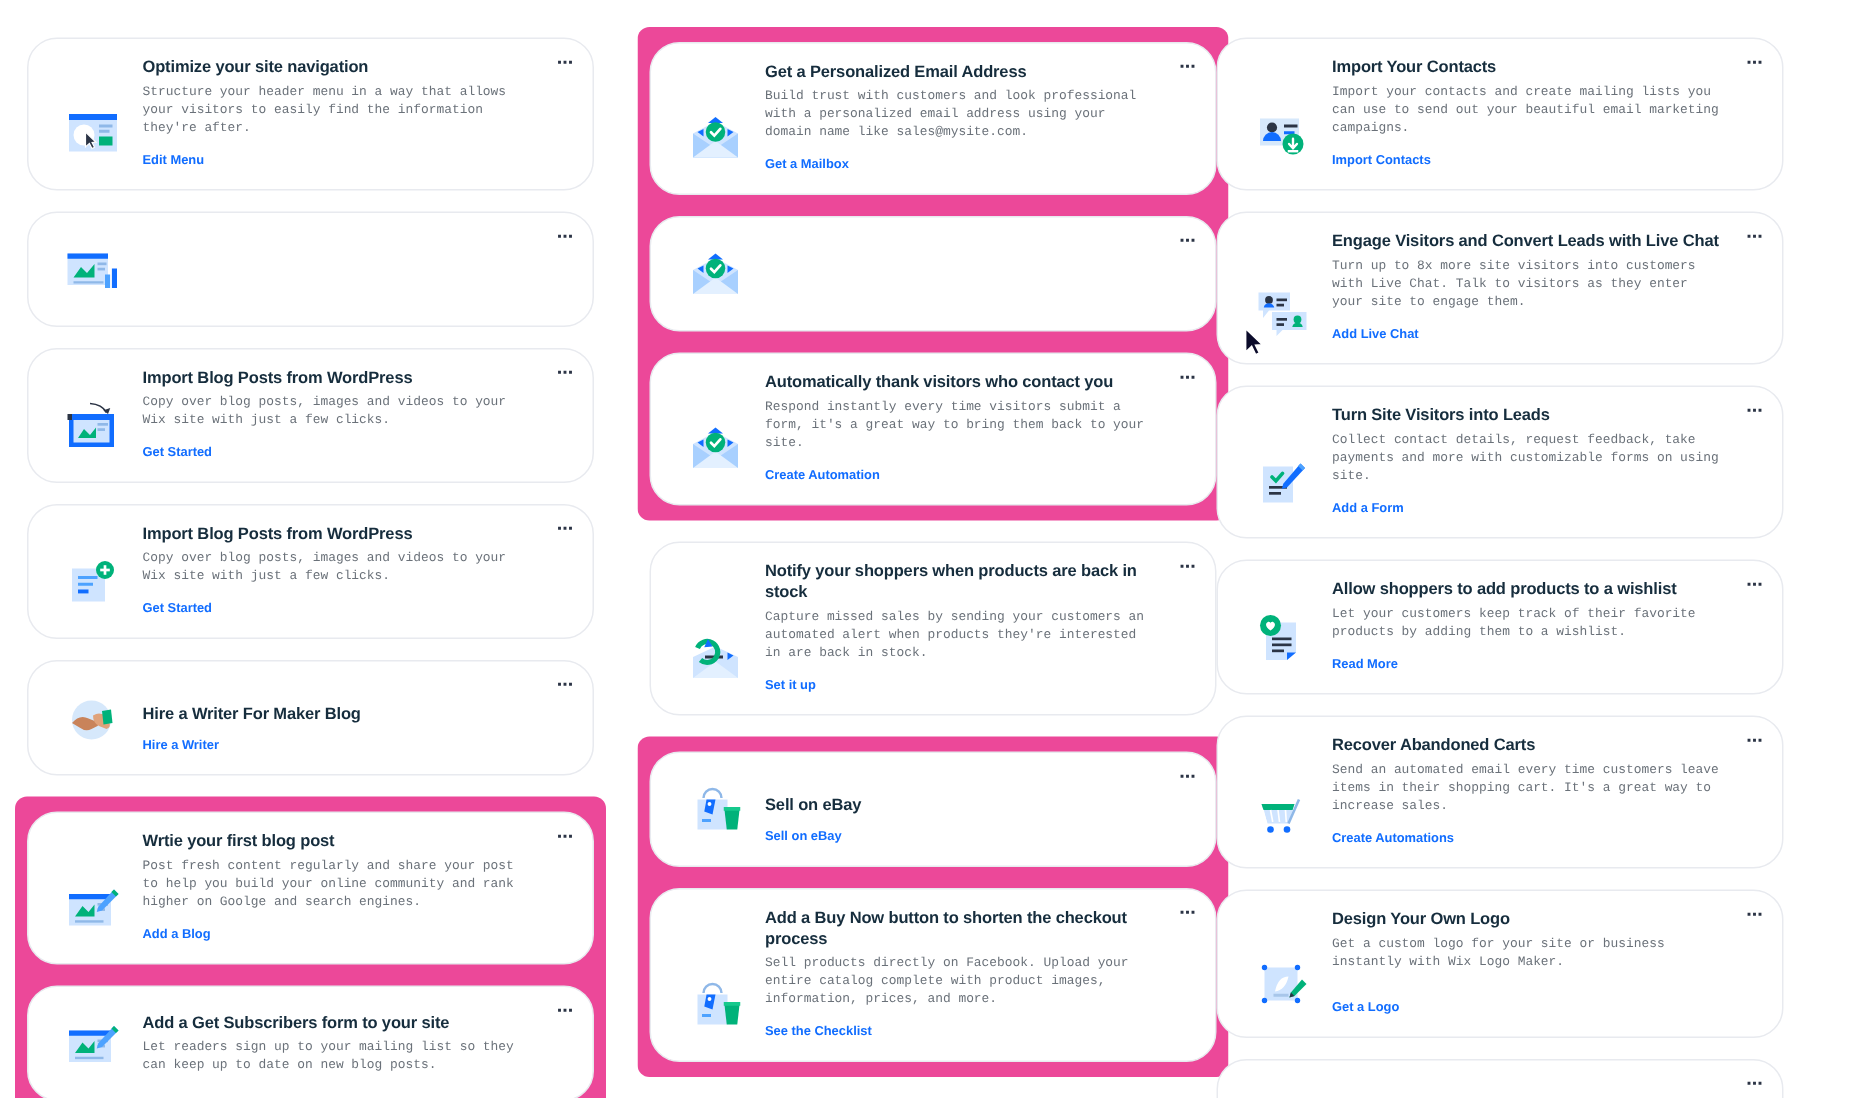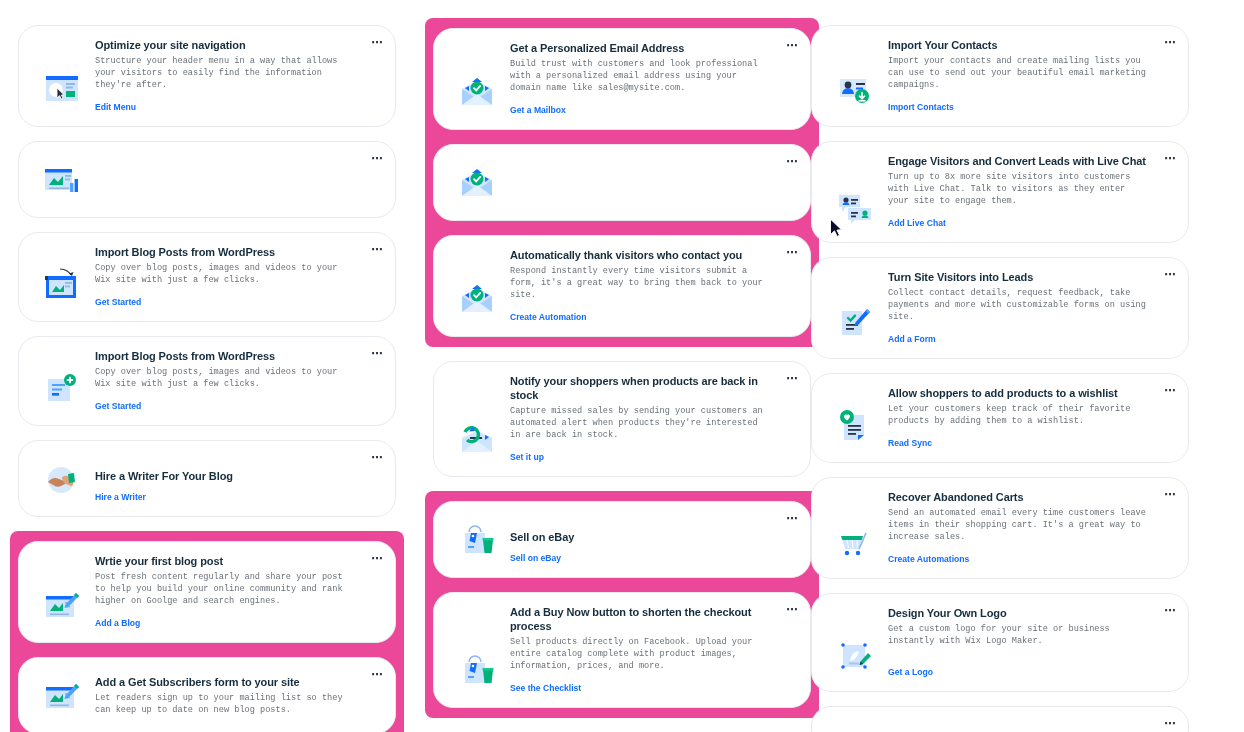--- a/index.html
+++ b/index.html
@@ -163,21 +163,21 @@
           </div>
           <div class="card">
             <div class="card-icon">
               <svg width="44" height="40" viewBox="0 0 44 40">
                 <circle cx="21" cy="20" r="13" fill="#d6e8fb"></circle>
                 <path d="M8 22 q5 -6 11 -3 l5 2 q3 1 1 3 l-4 2 q-4 2 -8 -1 z" fill="#c9835a"></path>
                 <path d="M22 17 q5 -3 9 1 l2 4 q1 3 -2 4 l-5 -2 q-4 -2 -4 -7z" fill="#e0a27a"></path>
                 <path d="M28 14 l6 -1 l1 9 l-6 1 z" fill="#00b27a"></path>
               </svg>
             </div>
-            <div class="card-body"><div class="card-title">Hire a Writer For Your Blog</div><a class="card-cta">Hire a Writer</a></div>
+            <div class="card-body"><div class="card-title">Hire a Writer For Maker Blog</div><a class="card-cta">Hire a Writer</a></div>
             <div class="card-menu">⋯</div>
           </div>
         </div>
         <div class="group">
           <div class="card">
             <div class="card-icon">
               <svg width="44" height="40" viewBox="0 0 44 40">
                 <rect x="6" y="10" width="28" height="21" fill="#cfe4ff"></rect>
                 <rect x="6" y="10" width="28" height="3.5" fill="#116dff"></rect>
                 <path d="M10 25 L15 18 L19 22 L23 17 L23 25 Z" fill="#00b27a"></path>
@@ -392,21 +392,21 @@
               <svg width="44" height="40" viewBox="0 0 44 40">
                 <path d="M11 9 L31 9 L31 29 L25 34 L11 34 Z" fill="#cfe4ff"></path>
                 <path d="M31 29 L25 34 L25 29 Z" fill="#116dff"></path>
                 <rect x="15" y="19" width="13" height="1.8" fill="#2b3445"></rect>
                 <rect x="15" y="23" width="13" height="1.8" fill="#2b3445"></rect>
                 <rect x="15" y="27" width="8" height="1.8" fill="#2b3445"></rect>
                 <circle cx="14" cy="11" r="7" fill="#00b27a"></circle>
                 <path d="M14 14.4 c-3.4 -2.4 -3.6 -4.6 -2 -5.6 c1.1 -0.7 2 0.2 2 0.8 c0 -0.6 0.9 -1.5 2 -0.8 c1.6 1 1.4 3.2 -2 5.6 z" fill="#fff"></path>
               </svg>
             </div>
-            <div class="card-body"><div class="card-title">Allow shoppers to add products to a wishlist</div><div class="card-desc">Let your customers keep track of their favorite products by adding them to a wishlist.</div><a class="card-cta">Read Sync</a></div>
+            <div class="card-body"><div class="card-title">Allow shoppers to add products to a wishlist</div><div class="card-desc">Let your customers keep track of their favorite products by adding them to a wishlist.</div><a class="card-cta">Read More</a></div>
             <div class="card-menu">⋯</div>
           </div>
           <div class="card">
             <div class="card-icon">
               <svg width="44" height="40" viewBox="0 0 44 40">
                 <path d="M8 14 L30 14 L26 27 L12 27 Z" fill="#cfe4ff"></path>
                 <path d="M8 14 L30 14 L28.7 18 L9.3 18 Z" fill="#00b27a"></path>
                 <path d="M9 18 L11 26 M14 18 L15.5 26 M19 18 L20 26 M24 18 L24.5 26" stroke="#fff" stroke-width="1.1"></path>
                 <path d="M26 27 L33 11" fill="none" stroke="#8fb8e8" stroke-width="1.7"></path>
                 <circle cx="14" cy="31" r="2.2" fill="#116dff"></circle>

